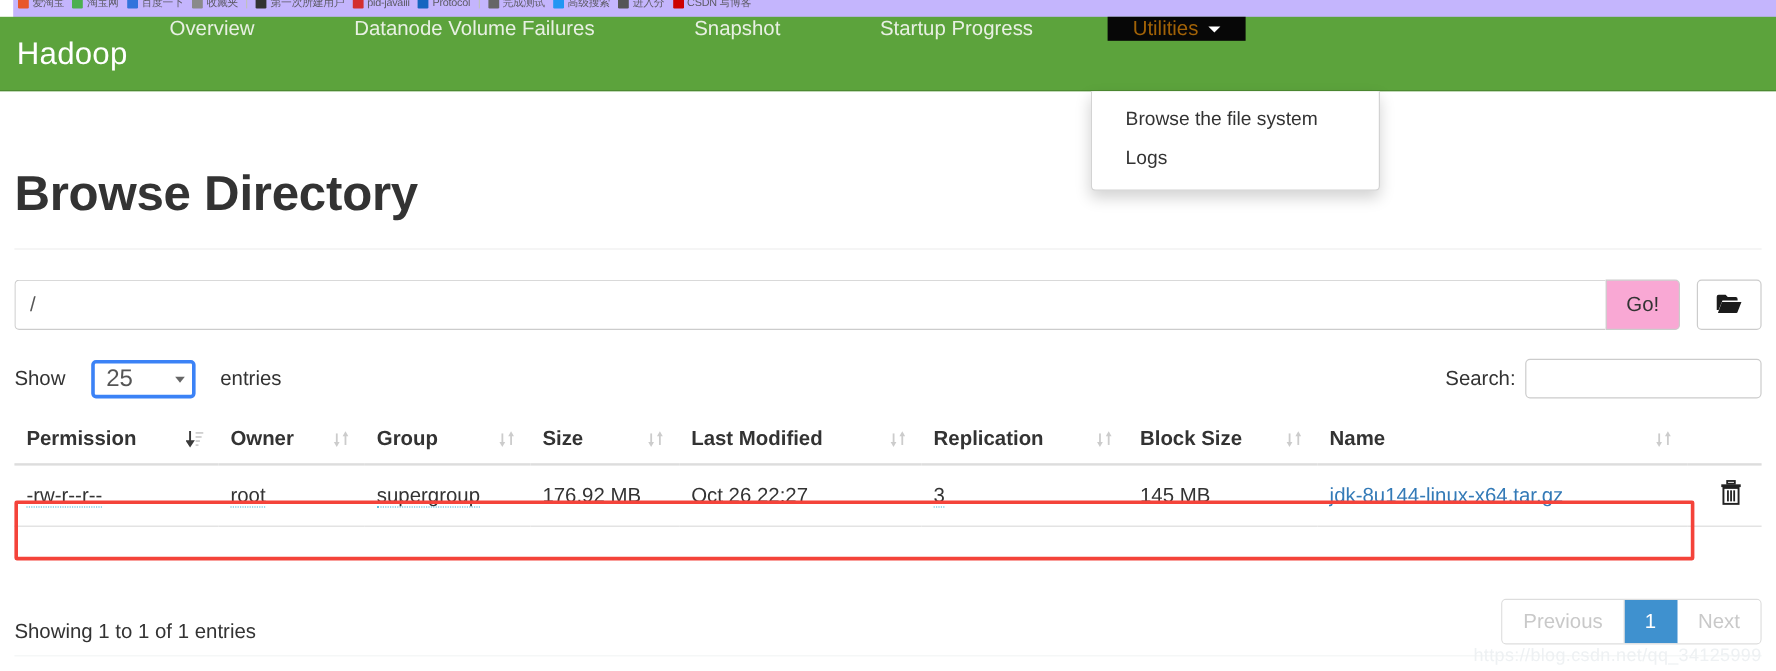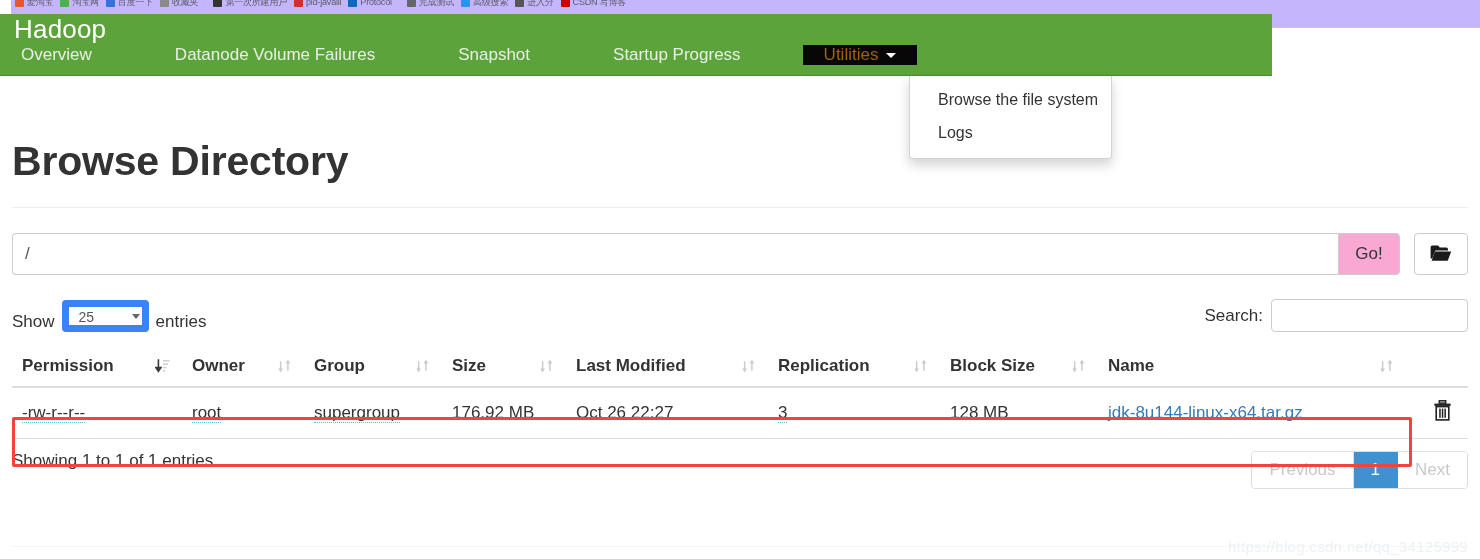--- a/index.html
+++ b/index.html
@@ -32,25 +32,24 @@
   }
   .bm-txt {
     font-size: 9px; color: #4a4a4a; letter-spacing: -0.2px;
     filter: blur(0.35px); opacity: .85;
   }
   .bm-sep { width: 1px; height: 10px; background: #c0c0c0; }
 
   
   .navbar {
     position: absolute; top: 14px; left: 0;
-    width: 1272px; height: 62px;
+    width: 1480px; height: 62px;
     background: #5ca33c;
     display: flex; align-items: stretch;
     border-bottom: 1px solid #4d8a32;
-    flex-direction: column;
   }
   .brand {
     display: flex; align-items: center;
     padding: 0 14px 0 14px; margin-left: 0;
     color: #ffffff; font-size: 26px; font-weight: 400;
     letter-spacing: 0.2px; white-space: nowrap;
     text-decoration: none; cursor: pointer;
   }
   .navlinks { display: flex; align-items: flex-start; gap: 41px; }
   .navlink {
@@ -66,21 +65,21 @@
     display: inline-block; margin-left: 8px;
     width: 0; height: 0;
     border-left: 5px solid transparent;
     border-right: 5px solid transparent;
     border-top: 5px solid #ffffff;
   }
 
   
   .dropdown-menu {
     position: absolute; top: 76px; left: 909px;
-    width: 203px;
+    width: 241px;
     background: #ffffff;
     border: 1px solid #d3d3d3;
     border-top: none;
     border-radius: 0 0 4px 4px;
     box-shadow: 0 6px 12px rgba(0,0,0,.175);
     padding: 7px 0 9px 0;
     z-index: 40;
   }
   .dropdown-item {
     display: block;
@@ -144,31 +143,31 @@
     border-radius: 4px;
     cursor: pointer;
   }
 
   
   .controls-row {
     display: flex; align-items: center; justify-content: space-between;
     margin-top: 24px;
   }
   .length-wrap {
-    display: flex; align-items: flex-end; gap: 7px;
+    display: flex; align-items: center; gap: 21px;
     font-size: 17px; color: #333333;
   }
   .length-select {
     appearance: none; -webkit-appearance: none;
     font-family: "Liberation Sans", sans-serif;
-    font-size: 14px; color: #555555;
+    font-size: 20px; color: #555555;
     width: 87px; height: 32px;
     padding: 2px 20px 2px 10px;
     background: #ffffff;
-    border: 7px solid #3b82f6;
+    border: 3px solid #3b82f6;
     border-radius: 4px;
     cursor: pointer;
   }
   .select-wrap { position: relative; display: inline-flex; }
   .select-caret {
     position: absolute; right: 9px; top: 50%;
     transform: translateY(-40%);
     width: 0; height: 0; pointer-events: none;
     border-left: 4px solid transparent;
     border-right: 4px solid transparent;
@@ -235,28 +234,29 @@
     left: 12px; top: 417px;
     width: 1400px; height: 50px;
     border: 3px solid #f4433a;
     border-radius: 2px;
     pointer-events: none;
     z-index: 25;
   }
 
   
   .footer-row {
-    display: flex; align-items: flex-start; justify-content: space-between;
+    display: flex; align-items: flex-end; justify-content: space-between;
     margin-top: 12px;
   }
   .info-text { font-size: 17px; color: #333333; }
   .pagination {
     display: flex; align-items: stretch;
     border: 1px solid #dddddd; border-radius: 4px;
     overflow: hidden;
+    margin-top: 48px;
   }
   .page-btn {
     padding: 8px 17px;
     font-family: "Liberation Sans", sans-serif;
     font-size: 17px; color: #bdbdbd;
     background: #ffffff;
     border: none;
     border-right: 1px solid #dddddd;
     cursor: pointer; white-space: nowrap;
   }
@@ -507,21 +507,21 @@
         </tr>
     </thead>
     <tbody id="body-rows">
         <tr>
           <td><span class="dotted">-rw-r--r--</span></td>
           <td><span class="dotted">root</span></td>
           <td><span class="dotted">supergroup</span></td>
           <td>176.92 MB</td>
           <td>Oct 26 22:27</td>
           <td><span class="dotted">3</span></td>
-          <td>128 MB</td>
+          <td>145 MB</td>
           <td><a class="file-link" href="#">jdk-8u144-linux-x64.tar.gz</a></td>
           <td class="trash-cell"><button class="trash-btn"><svg width="19" height="21" viewBox="0 0 19 21">
                 <rect x="6.3" y="0.8" width="6.4" height="2.3" fill="none" stroke="#222" stroke-width="1.5"></rect>
                 <rect x="1.4" y="3.6" width="16.2" height="2.3" fill="#222"></rect>
                 <rect x="3.2" y="6.6" width="12.6" height="13.3" fill="none" stroke="#222" stroke-width="1.6"></rect>
                 <rect x="6.2" y="8.6" width="1.5" height="9.2" fill="#222"></rect>
                 <rect x="8.8" y="8.6" width="1.5" height="9.2" fill="#222"></rect>
                 <rect x="11.4" y="8.6" width="1.5" height="9.2" fill="#222"></rect>
               </svg></button></td>
         </tr>

